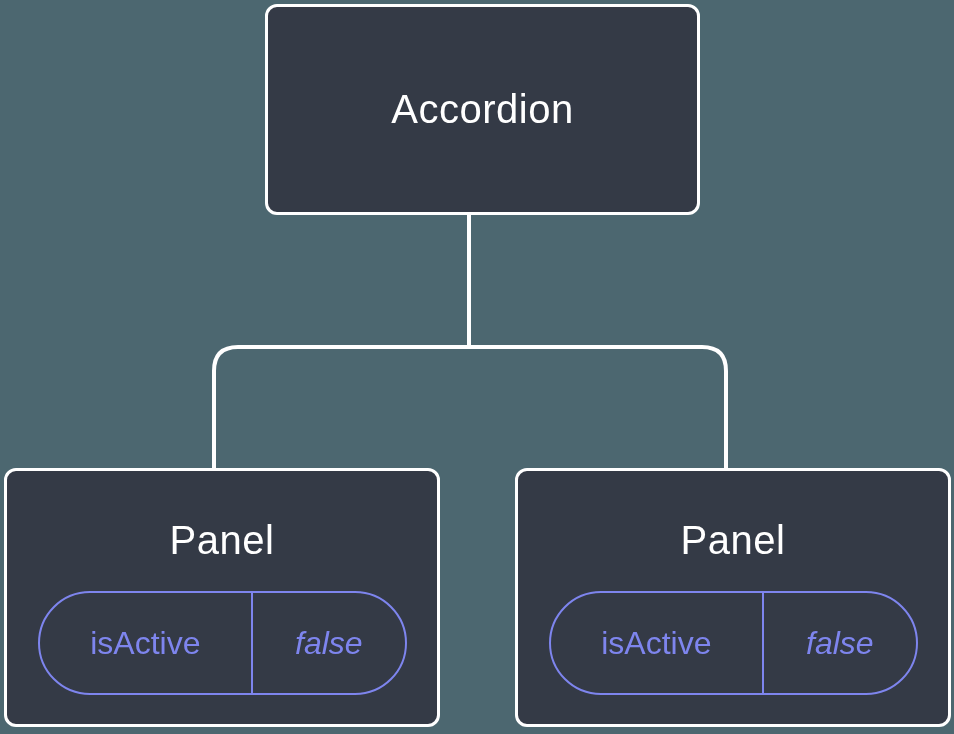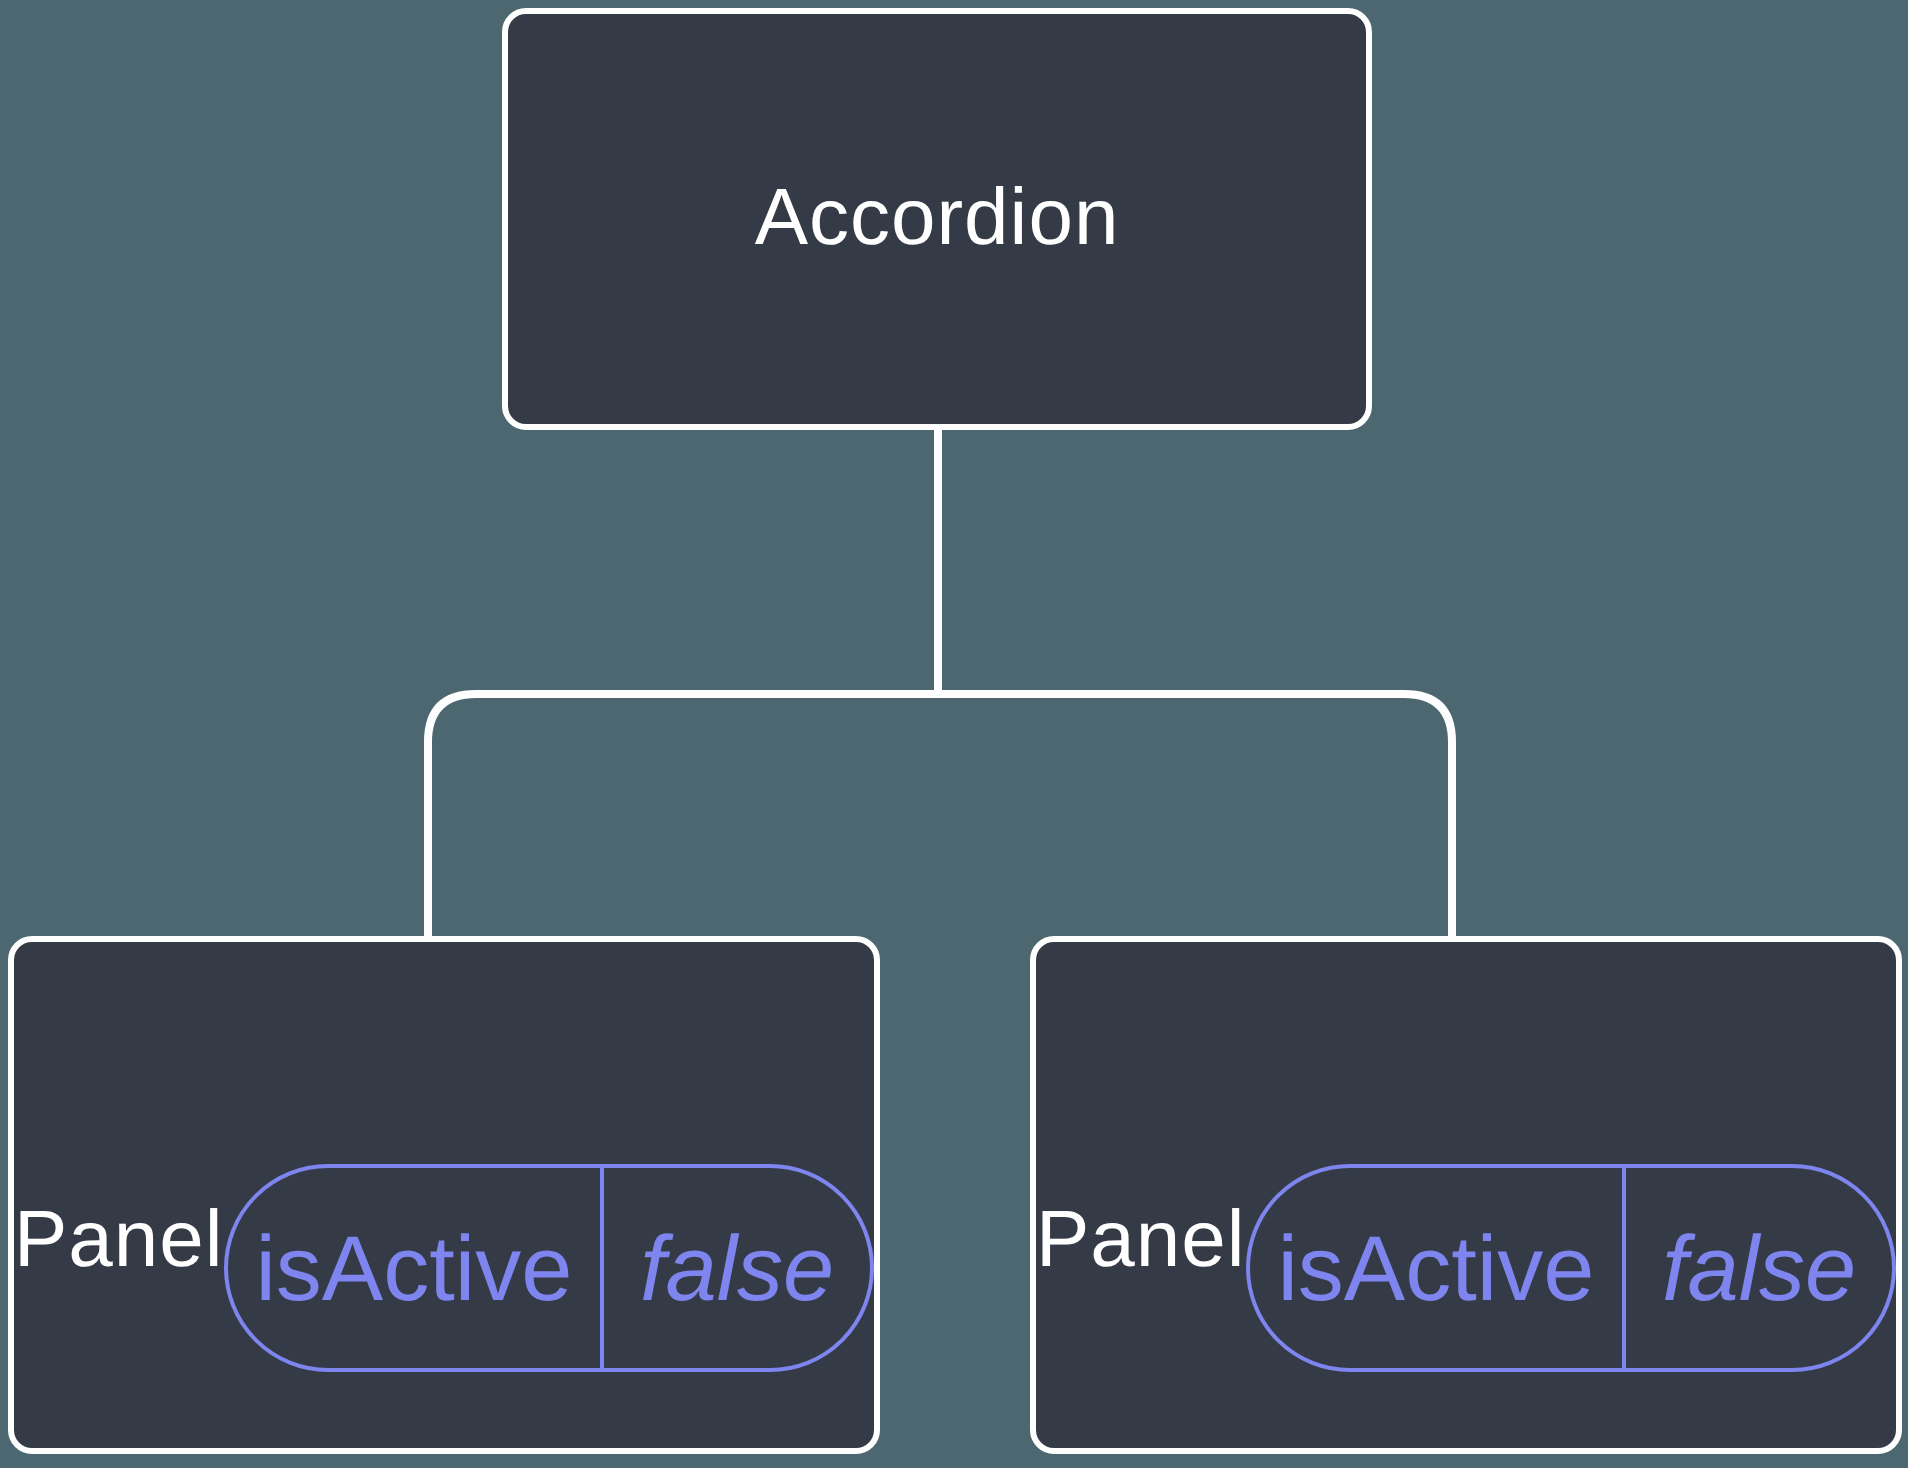--- a/index.html
+++ b/index.html
@@ -34,51 +34,52 @@
     border-radius: 12px;
     color: var(--title-text, #FFFFFF);
   }
   .node-label {
     font-size: 40px;
     font-weight: 500;
     letter-spacing: 0.5px;
     color: var(--title-text, #FFFFFF);
   }
   .root-node {
-    left: 251px;
+    left: 265px;
     top: 4px;
     width: 435px;
     height: 211px;
     display: flex;
     align-items: center;
     justify-content: center;
   }
   .panel-node {
     top: 468px;
     width: 436px;
     height: 259px;
     display: flex;
+    flex-direction: column;
     align-items: center;
     padding-top: 45px;
   }
   .panel-left  { left: 4px; }
   .panel-right { left: 515px; }
   .panel-node .node-label {
     line-height: 48px;
   }
   .state-pill {
     margin-top: 27px;
     width: 369px;
     height: 104px;
     box-sizing: border-box;
     border: 2.5px solid var(--state-accent, #7E85EE);
     border-radius: 52px;
     display: flex;
     color: var(--state-accent, #7E85EE);
-    font-size: 46px;
+    font-size: 32px;
     overflow: hidden;
   }
   .state-key {
     flex: 0 0 58%;
     display: flex;
     align-items: center;
     justify-content: center;
     border-right: 2.5px solid var(--state-accent, #7E85EE);
   }
   .state-value {

